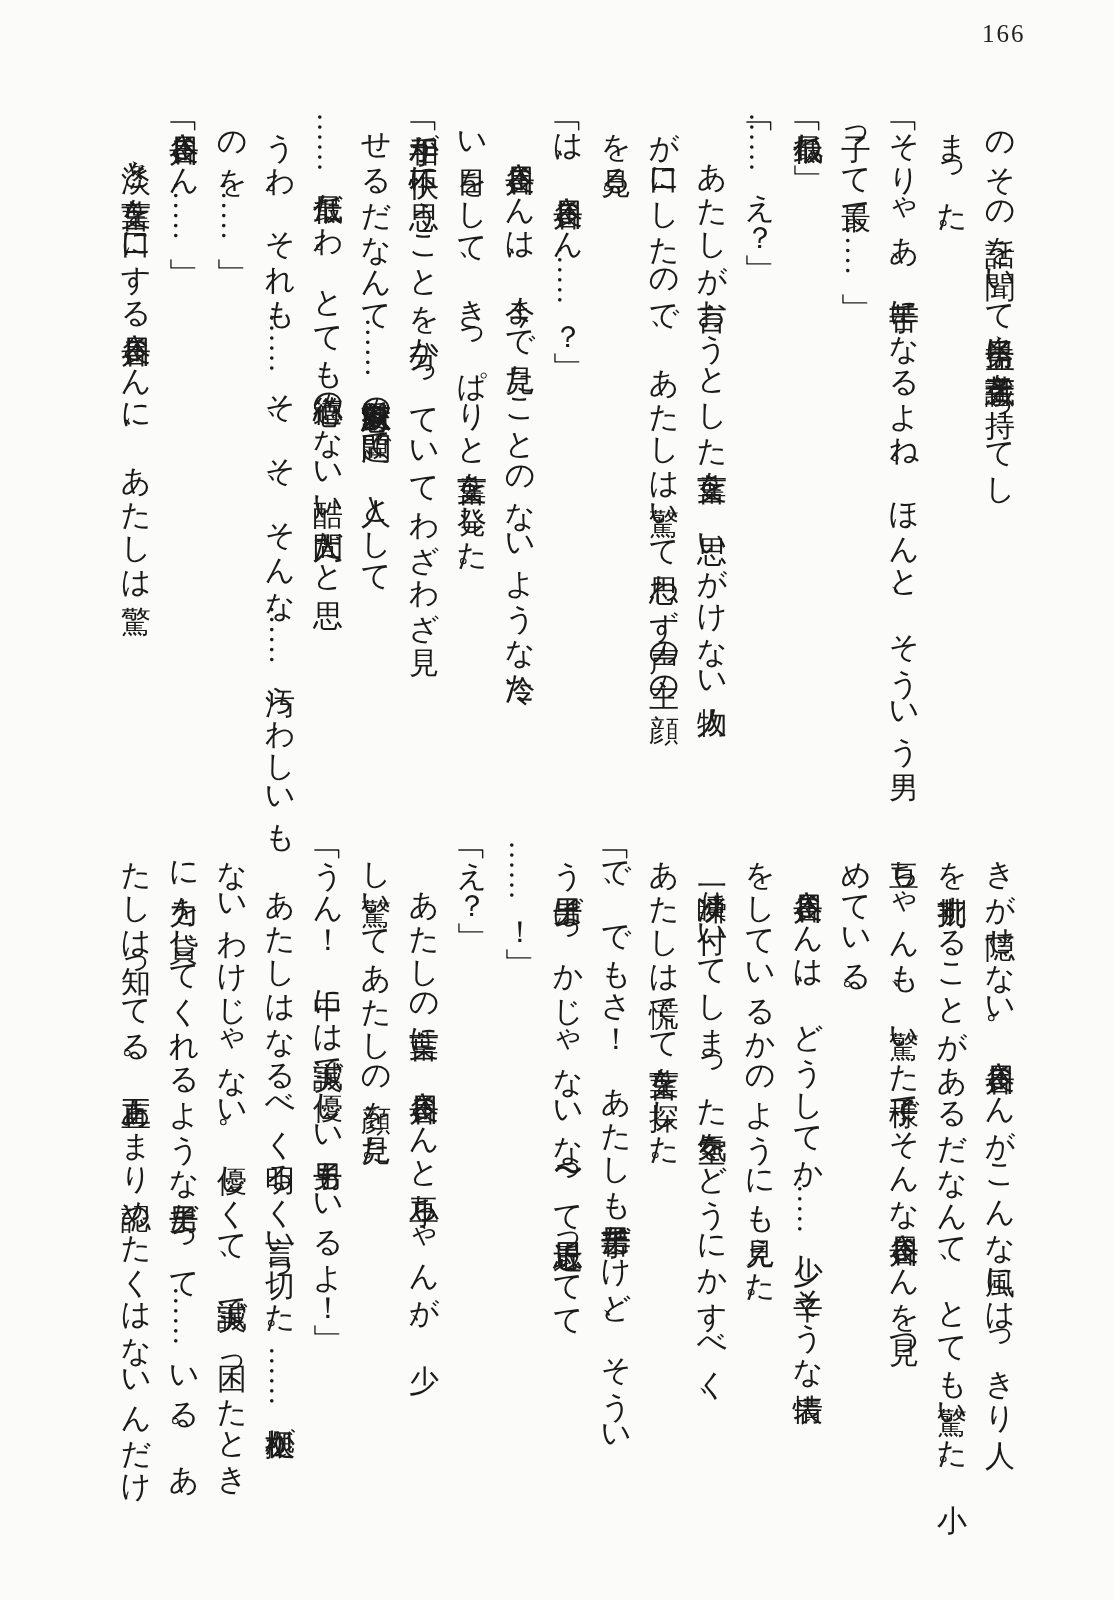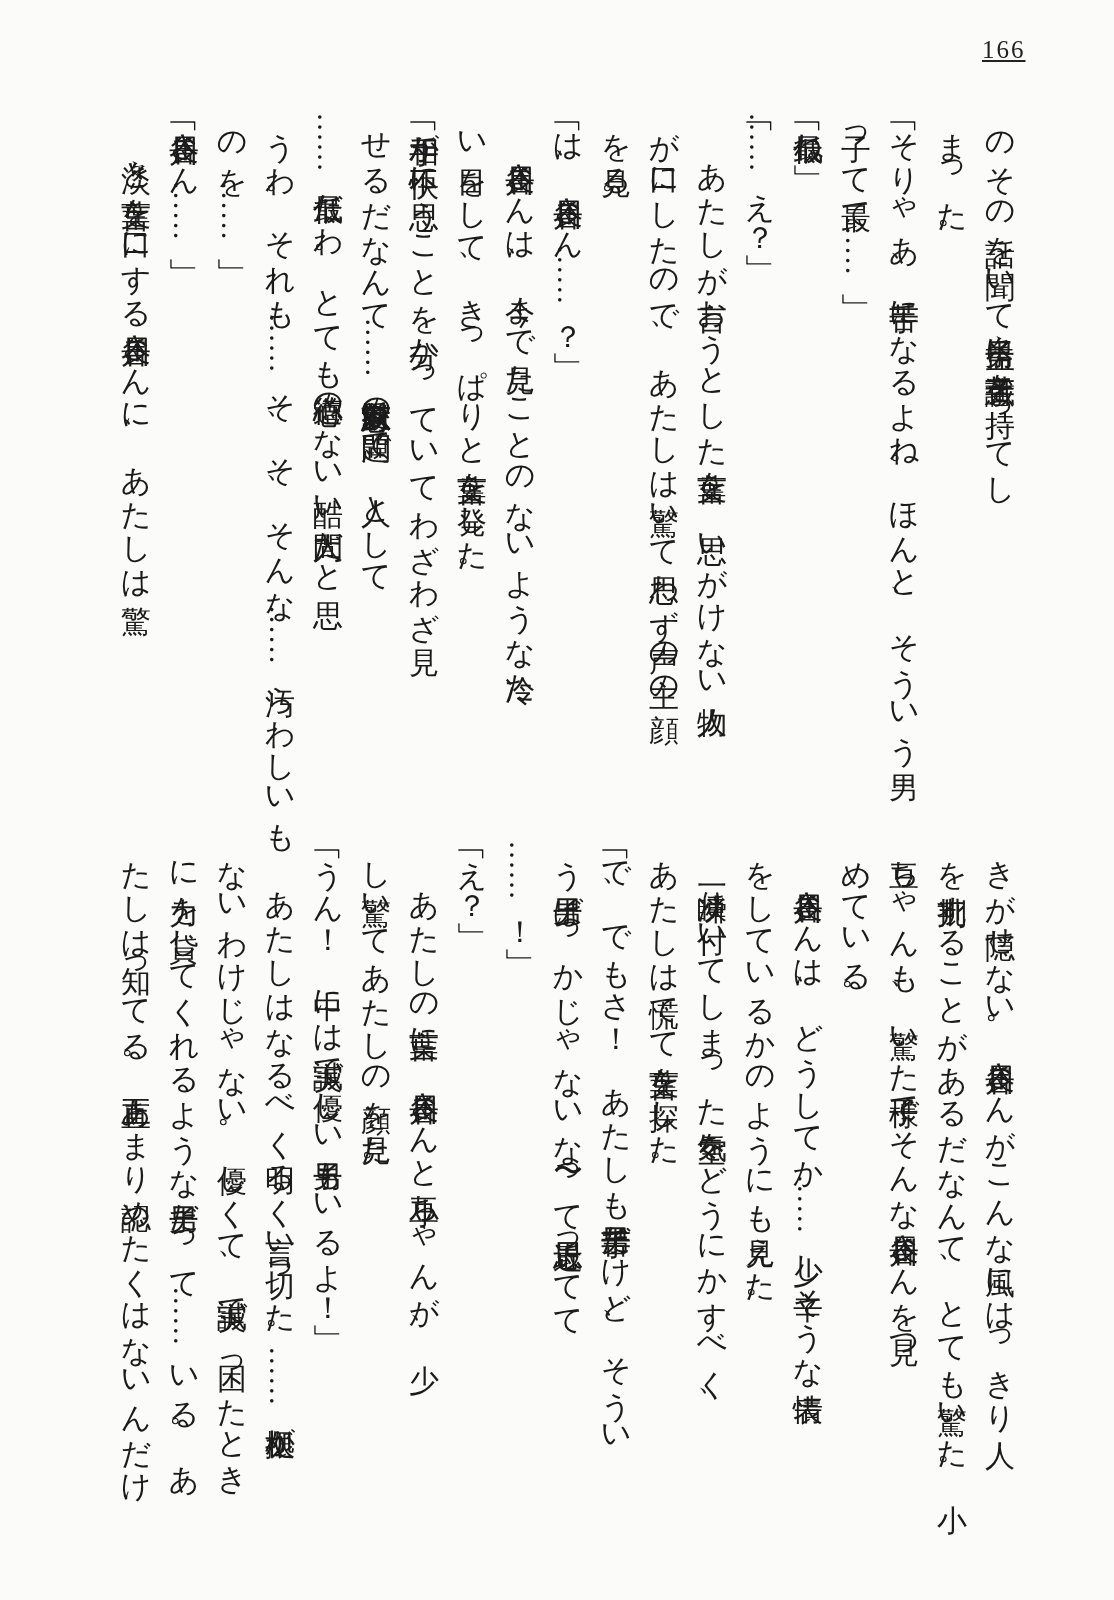--- a/index.html
+++ b/index.html
@@ -9,26 +9,25 @@
   body {
     width: 1114px;
     height: 1600px;
     position: relative;
     background: #fbfbf9;
     overflow: hidden;
     font-family: "Liberation Serif", "DejaVu Serif", serif;
   }
   .page-number {
     position: absolute;
-    top: 36px;
+    top: 20px;
     left: 982px;
     font-size: 25px;
     letter-spacing: 2px;
     color: #222;
-    text-decoration: underline;
   }
   .vblock {
     position: absolute;
     right: 90px;
     writing-mode: vertical-rl;
     text-orientation: mixed;
     font-size: 30px;
     line-height: 48px;
     color: #1b1b1b;
     white-space: nowrap;

